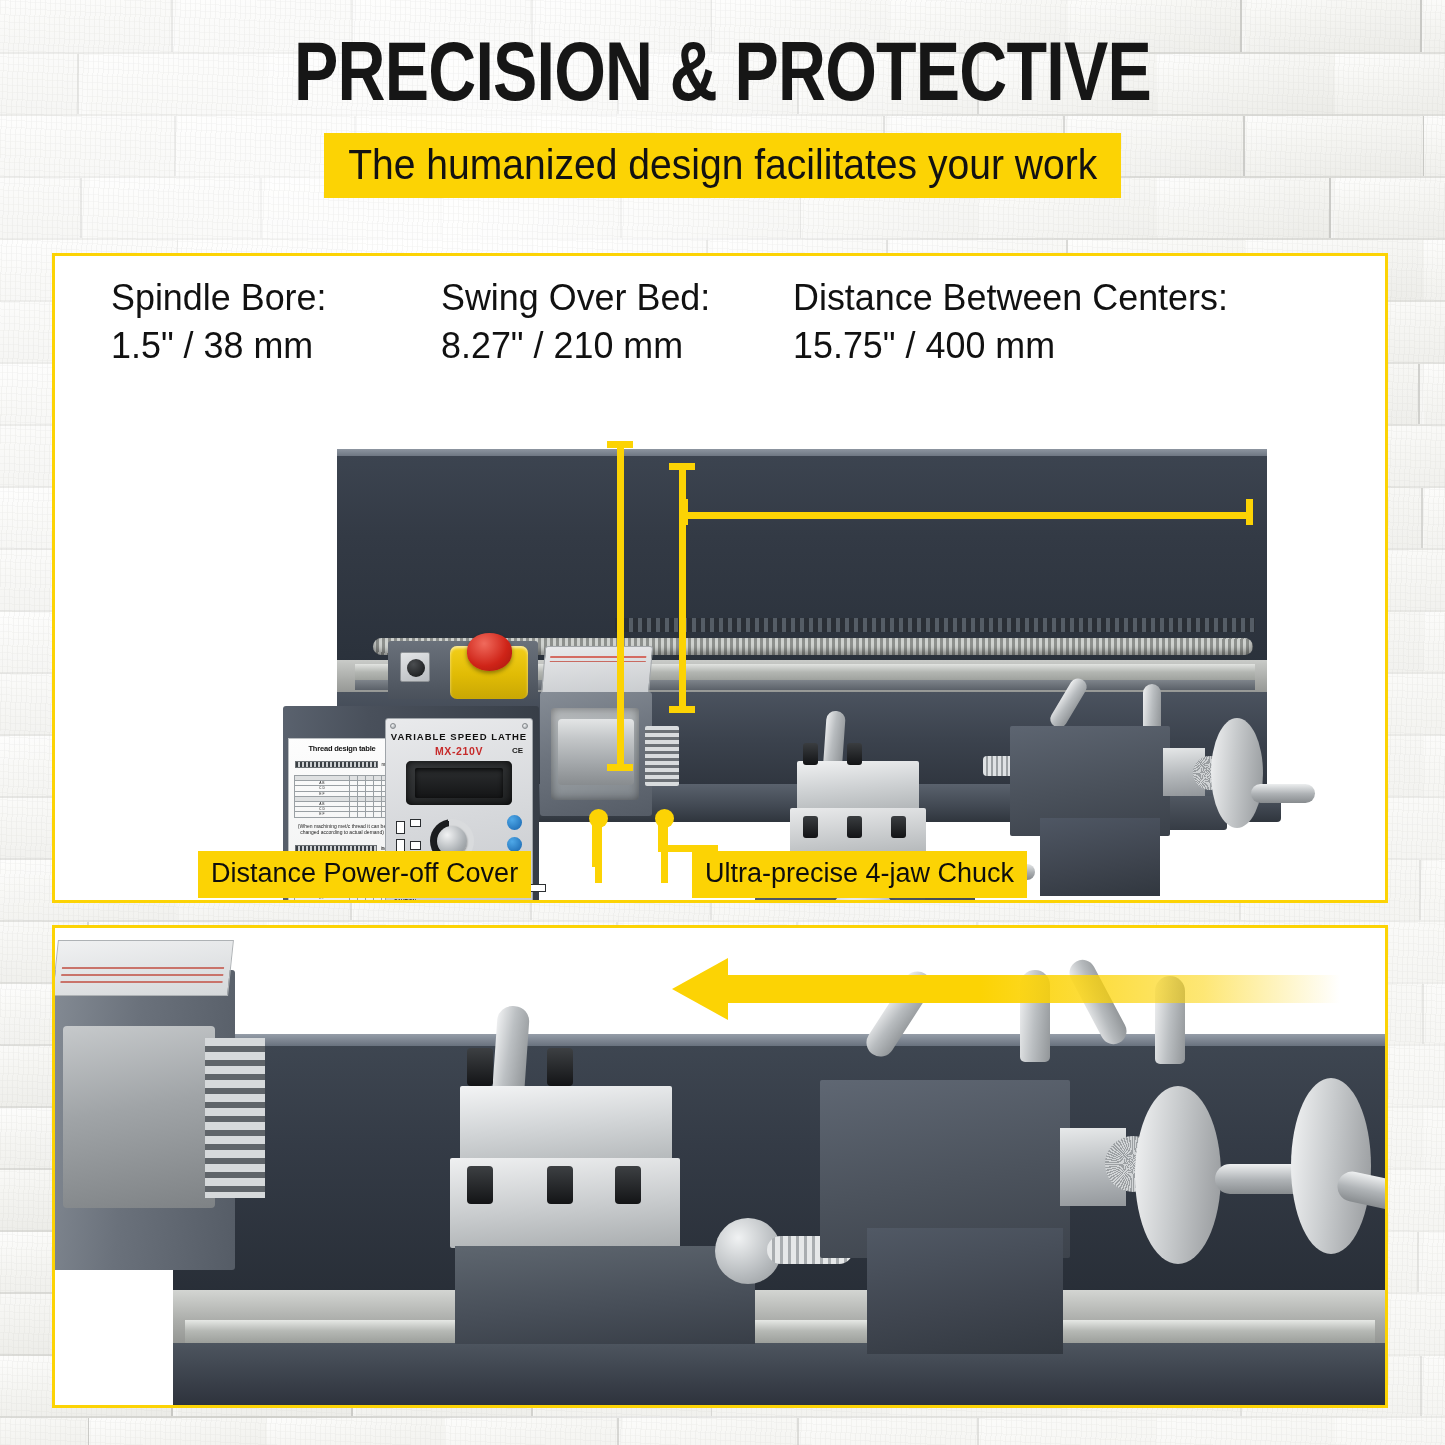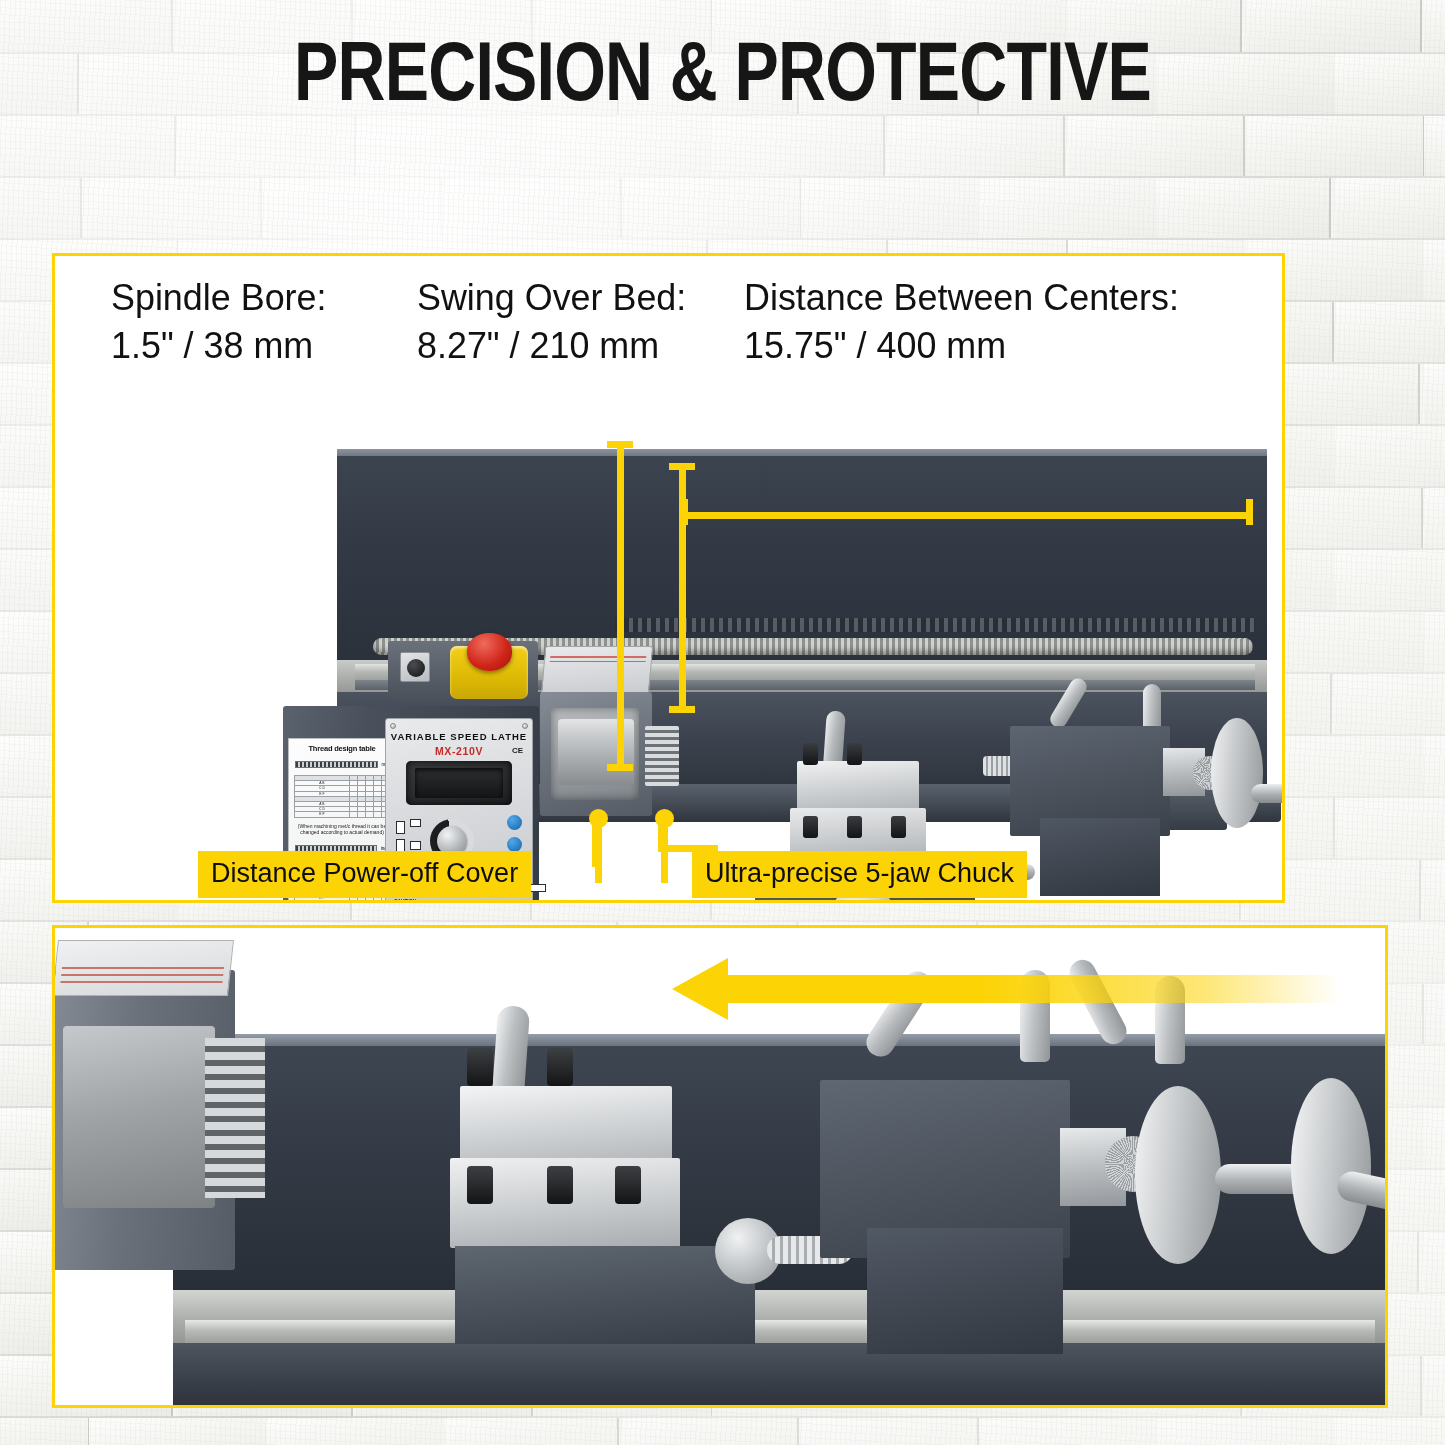--- a/index.html
+++ b/index.html
@@ -33,21 +33,21 @@
   }
   .sub-wrap { margin-top:18px; display:flex; justify-content:center; }
   .subtitle {
     background:#FCD304; color:#121212; font-size:42px; line-height:1.18;
     padding:7px 26px 9px; font-family:"Liberation Sans Narrow","Liberation Sans",sans-serif;
     transform:scaleX(.93); white-space:nowrap;
   }
 
   
   .panel { position:absolute; background:#ffffff; border:3px solid #FCD304; z-index:4; overflow:hidden; }
-  #panel-top    { left:52px; top:253px;  width:1233px; height:650px; }
+  #panel-top    { left:52px; top:253px;  width:1336px; height:650px; }
   #panel-bottom { left:52px; top:925px;  width:1336px; height:483px; }
 
   
   .specs { position:absolute; left:0; right:0; top:18px; display:flex; padding:0 56px; }
   .spec { font-size:37px; line-height:1.30; color:#111;
     font-family:"Liberation Sans Narrow","Liberation Sans",sans-serif; transform:scaleX(.97);
     transform-origin:left top; white-space:nowrap; }
   .spec .v { display:block; }
   .spec-0 { width:330px; }
   .spec-1 { width:352px; }
@@ -551,20 +551,23 @@
       <div class="brick" style="left: 1068px; width: 174px;"></div>
       <div class="brick" style="left: 1246px; width: 176px;"></div>
       <div class="brick" style="left: 1424px; width: 178px;"></div>
     </div>
   <div class="sheen"></div>
   <div class="grain"></div>
 </div>
 
 <div class="header">
   <div class="main-title">PRECISION &amp; PROTECTIVE</div>
+  <div class="sub-wrap">
+    <div class="subtitle">The humanized design facilitates your work</div>
+  </div>
 </div>
 
 <div class="panel" id="panel-top">
 
   <div class="specs">
     <div class="spec spec-0">
       <span>Spindle Bore:</span>
       <span class="v">1.5" / 38 mm</span>
     </div>
     <div class="spec spec-1">
@@ -856,21 +859,21 @@
 
   <div class="dot" style="left:600px;top:553px"></div>
   <div class="ann dim-v" style="left:606px;top:562px;height:65px"></div>
 </div>
 
 <div class="ann dim-v" style="left:592px;top:815px;height:52px"></div>
 <div class="ann dim-v" style="left:658px;top:815px;height:30px"></div>
 <div class="ann dim-h" style="left:658px;top:845px;width:60px"></div>
 
 <div class="callout" style="left:198px;top:851px">Distance Power-off Cover</div>
-<div class="callout" style="left:692px;top:851px">Ultra-precise 5-jaw Chuck</div>
+<div class="callout" style="left:692px;top:851px">Ultra-precise 4-jaw Chuck</div>
 
 <div class="panel" id="panel-bottom">
   <div class="stage">
     <div class="b-bed-lip"></div>
     <div class="b-bed-back"></div>
     <div class="b-floor"></div>
     <div class="b-ways"></div>
     <div class="b-front"></div>
 
     <div class="b-hs"></div>

